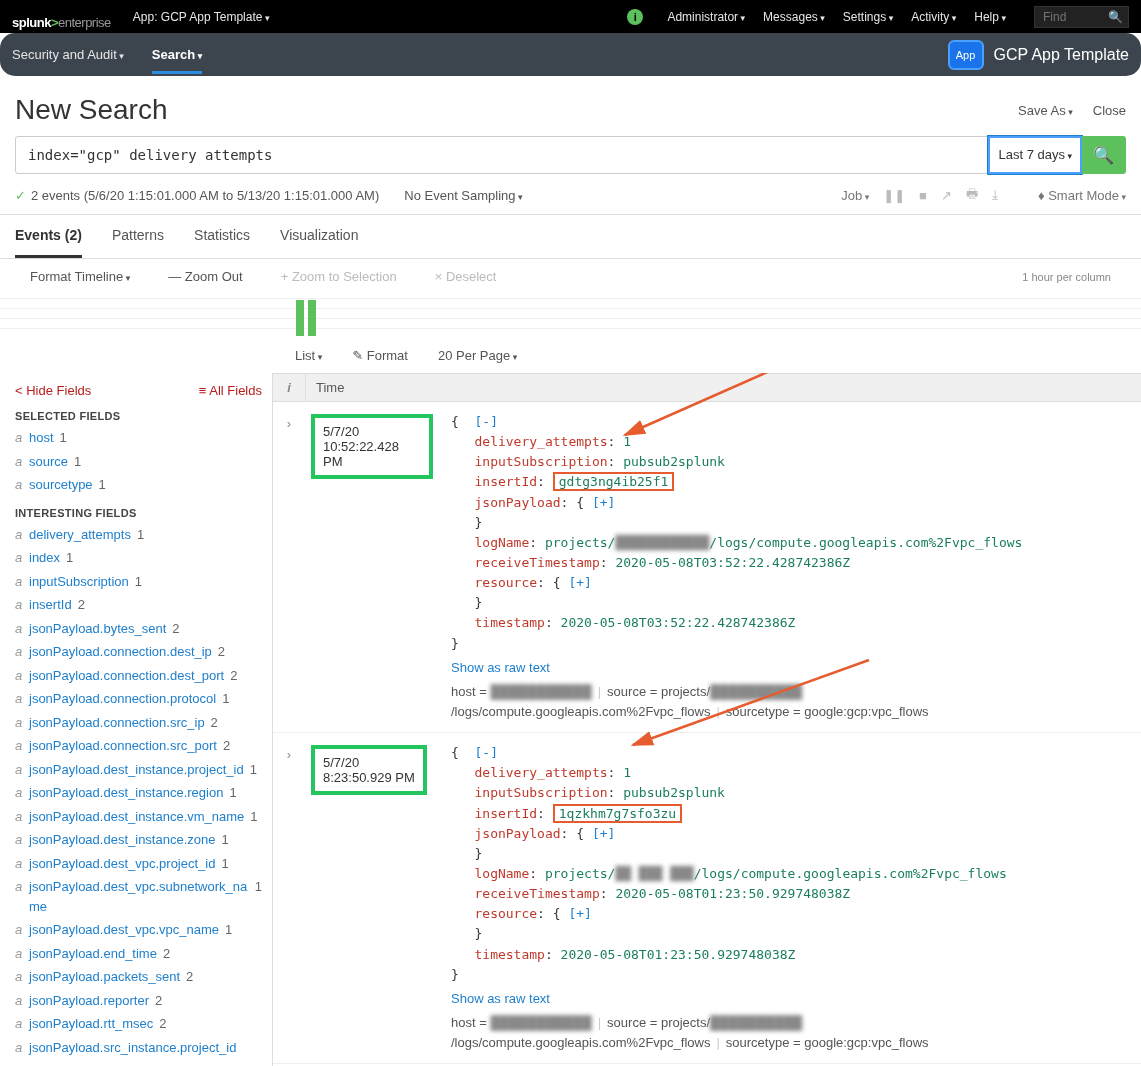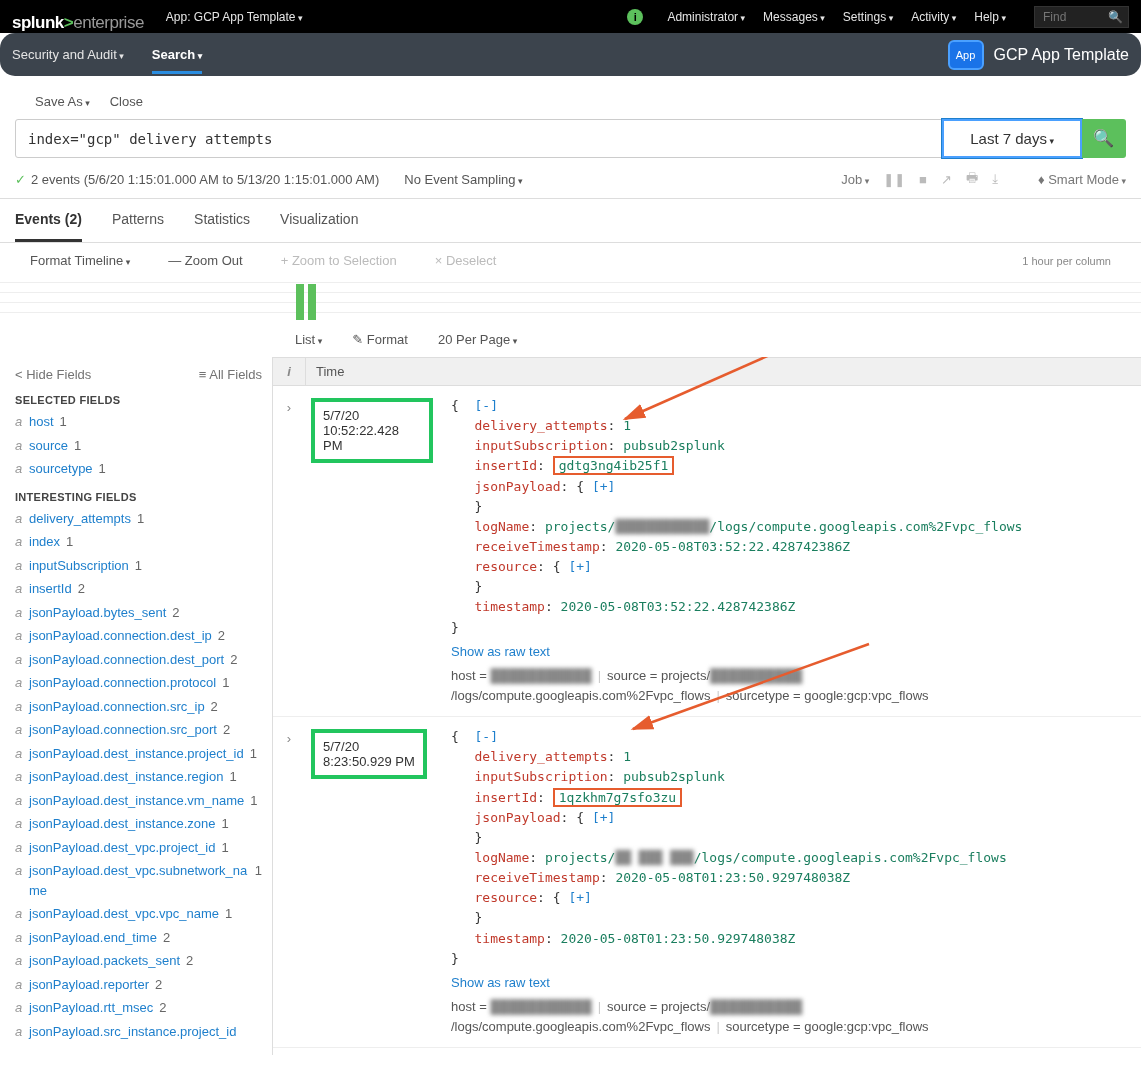--- a/index.html
+++ b/index.html
@@ -1,20 +1,20 @@
 <!DOCTYPE html>
 <html><head>
 <meta charset="utf-8">
 <style>
 * { box-sizing: border-box; margin: 0; padding: 0; }
 body { font-family: "Helvetica Neue", Arial, sans-serif; font-size: 13px; color: #333; background: #fff; width: 1141px; }
 
 
 .top-bar { background: #000; height: 33px; display: flex; align-items: center; padding: 0 12px; color: #fff; font-size: 12px; }
-.logo { color: #fff; font-weight: bold; font-size: 17px; letter-spacing: -0.5px; margin-top: 12px; }
+.logo { color: #fff; font-weight: bold; font-size: 13px; letter-spacing: -0.5px; margin-top: 12px; }
 .logo .gt { color: #5cc05c; font-weight: bold; }
 .logo .ent { color: #999; font-weight: normal; }
 .top-bar .app-ctx { margin-left: 22px; color: #e5e5e5; }
 .top-bar .spacer { flex: 1; }
 .top-bar .menu-item { margin-left: 18px; cursor: pointer; color: #e5e5e5; }
 .info-icon { display:inline-flex; width:16px; height:16px; background:#5cc05c; border-radius:50%; color:#000; align-items:center; justify-content:center; font-size:11px; font-weight:bold; margin-right:6px;}
 .caret::after { content: " ▾"; font-size: 9px; }
 .find-box { margin-left: 14px; background:#222; border:1px solid #333; color:#ccc; padding:3px 22px 3px 8px; width:95px; font-size:12px; position:relative;}
 .find-wrap { position: relative; margin-left: 14px;}
 .find-wrap .mag { position:absolute; right:6px; top:4px; color:#888; font-size:12px;}
@@ -28,21 +28,21 @@
 .app-title { color:#fff; font-size:16px; font-weight:400;}
 
 
 .page-head { display:flex; align-items:center; padding: 18px 15px 10px;}
 .page-head h1 { font-size: 28px; font-weight: 400; color:#333; flex:1;}
 .page-head .act { margin-left: 20px; color:#555; font-size:13px; cursor:pointer;}
 
 
 .search-row { display:flex; padding: 0 15px; gap:0;}
 .search-input { flex:1; border:1px solid #ccc; padding: 10px 12px; font-family: "Consolas","Menlo",monospace; font-size:14px; color:#333; border-radius: 3px 0 0 3px;}
-.time-picker { border:2px solid #4aa0ff; outline:1px solid #1e7fcc; padding: 9px 26px; background:#fff; cursor:pointer; font-size:15px; margin-left:-1px;}
+.time-picker { border:2px solid #4aa0ff; outline:1px solid #1e7fcc; padding: 9px 8px; background:#fff; cursor:pointer; font-size:13px; margin-left:-1px;}
 .search-btn { background:#5cc05c; color:#fff; width:44px; display:flex; align-items:center; justify-content:center; font-size:17px; border-radius: 0 3px 3px 0; cursor:pointer;}
 
 
 .status-row { display:flex; align-items:center; padding: 10px 15px 8px; font-size:13px; color:#555; border-bottom:1px solid #ddd;}
 .status-row .check { color:#5cc05c; margin-right:5px;}
 .status-row .sampling { margin-left: 25px; cursor:pointer;}
 .status-row .spacer { flex:1;}
 .status-row .job-ctl { margin-left: 2px; color:#777; cursor:pointer;}
 .status-row .icn { margin-left: 14px; color:#bbb; cursor:pointer; font-size:13px;}
 
@@ -64,21 +64,21 @@
 .timeline .bar { position:absolute; bottom:2px; width:8px; background:#5cc05c;}
 
 
 .view-controls { display:flex; align-items:flex-start; padding: 10px 15px; color:#555; font-size:13px;}
 .view-controls .spacer1 { width: 280px;}
 .view-controls .vc { margin-right: 30px; cursor:pointer;}
 
 
 .main { display:flex; }
 .sidebar { width: 272px; padding: 10px 10px 10px 15px; font-size:13px;}
-.sb-head { display:flex; margin-bottom:4px; color:#737373;}
+.sb-head { display:flex; margin-bottom:4px; color:#b91c1c;}
 .sb-head .hf { cursor:pointer;}
 .sb-head .spacer{flex:1;}
 .sb-head .af { cursor:pointer;}
 .sb-title { font-size:11px; font-weight:700; color:#444; margin: 12px 0 6px; letter-spacing:0.3px;}
 .field-row { display:flex; align-items:flex-start; margin: 4px 0; line-height:1.5;}
 .field-row .ft { color:#999; font-style:italic; width:14px; flex-shrink:0;}
 .field-row .fn { color:#1e7fcc; cursor:pointer; word-break:break-word;}
 .field-row .fc { color:#666; margin-left:6px;}
 
 
@@ -129,20 +129,21 @@
 
 <div class="nav-bar">
   <span class="nav-item caret">Security and Audit</span>
   <span class="nav-item active caret">Search</span>
   <span class="spacer"></span>
   <span class="app-chip">App</span>
   <span class="app-title">GCP App Template</span>
 </div>
 
 <div class="page-head">
+  <h1>New Search</h1>
   <span class="act caret">Save As</span>
   <span class="act">Close</span>
 </div>
 
 <div class="search-row">
   <input class="search-input" value="index=&quot;gcp&quot; delivery_attempts" style="">
   <div class="time-picker caret">Last 7 days</div>
   <div class="search-btn">
       <span>🔍</span>
     </div>

